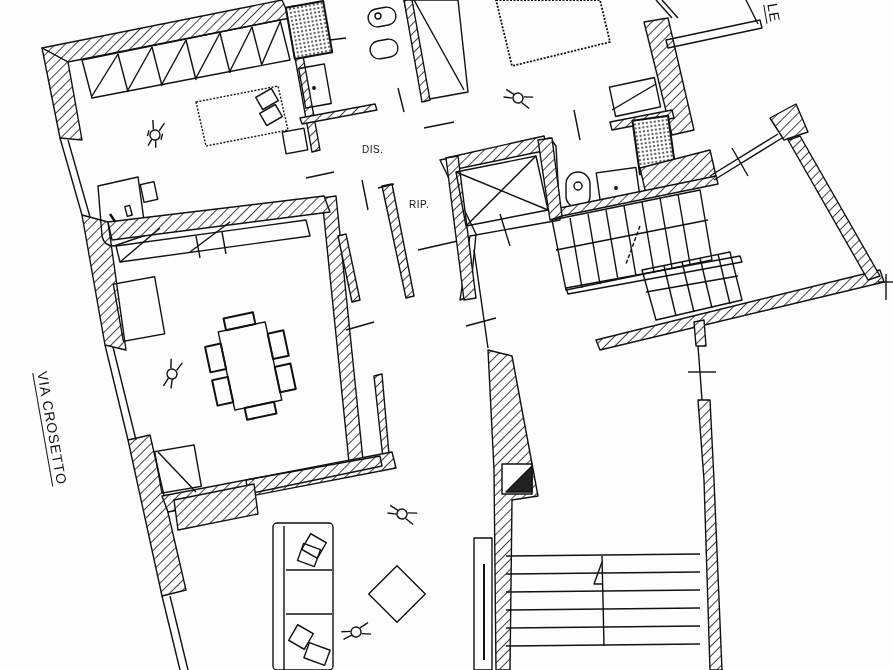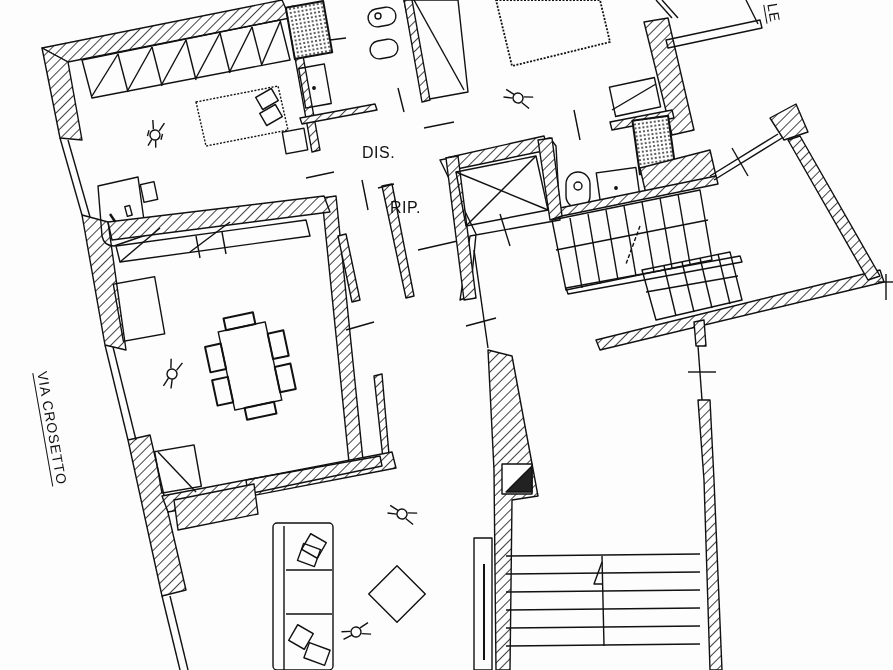--- a/index.html
+++ b/index.html
@@ -1,22 +1,22 @@
 <!DOCTYPE html>
 <html><head>
 <meta charset="utf-8">
 <style>
   html, body { margin: 0; padding: 0; background: #fdfdfd; }
   body { width: 893px; height: 670px; overflow: hidden; position: relative;
          font-family: "Liberation Sans", sans-serif; }
   #plan { position: absolute; left: 0; top: 0; width: 893px; height: 670px; }
   .lbl { position: absolute; font-family: "Liberation Sans", sans-serif; color: #111;
-         font-size: 16px; letter-spacing: 0.5px; white-space: nowrap; }
+         font-size: 10px; letter-spacing: 0.5px; white-space: nowrap; }
   #lbl-dis { left: 362px; top: 144px; }
-  #lbl-rip { left: 390px; top: 199px; }
+  #lbl-rip { left: 409px; top: 199px; }
   #lbl-street { left: 28px; top: 430px; transform: rotate(80deg); transform-origin: left top;
                 font-size: 14px; letter-spacing: 1px; border-bottom: 1.5px solid #111; padding-bottom: 1px;
                 left: 50px; top: 370px; }
   #lbl-street-tr { left: 780px; top: 2px; transform: rotate(80deg); transform-origin: left top;
                    font-size: 14px; letter-spacing: 1px; border-bottom: 1.5px solid #111; }
 </style>
 </head>
 <body>
 
 <svg id="plan" viewBox="0 0 893 670" xmlns="http://www.w3.org/2000/svg">

